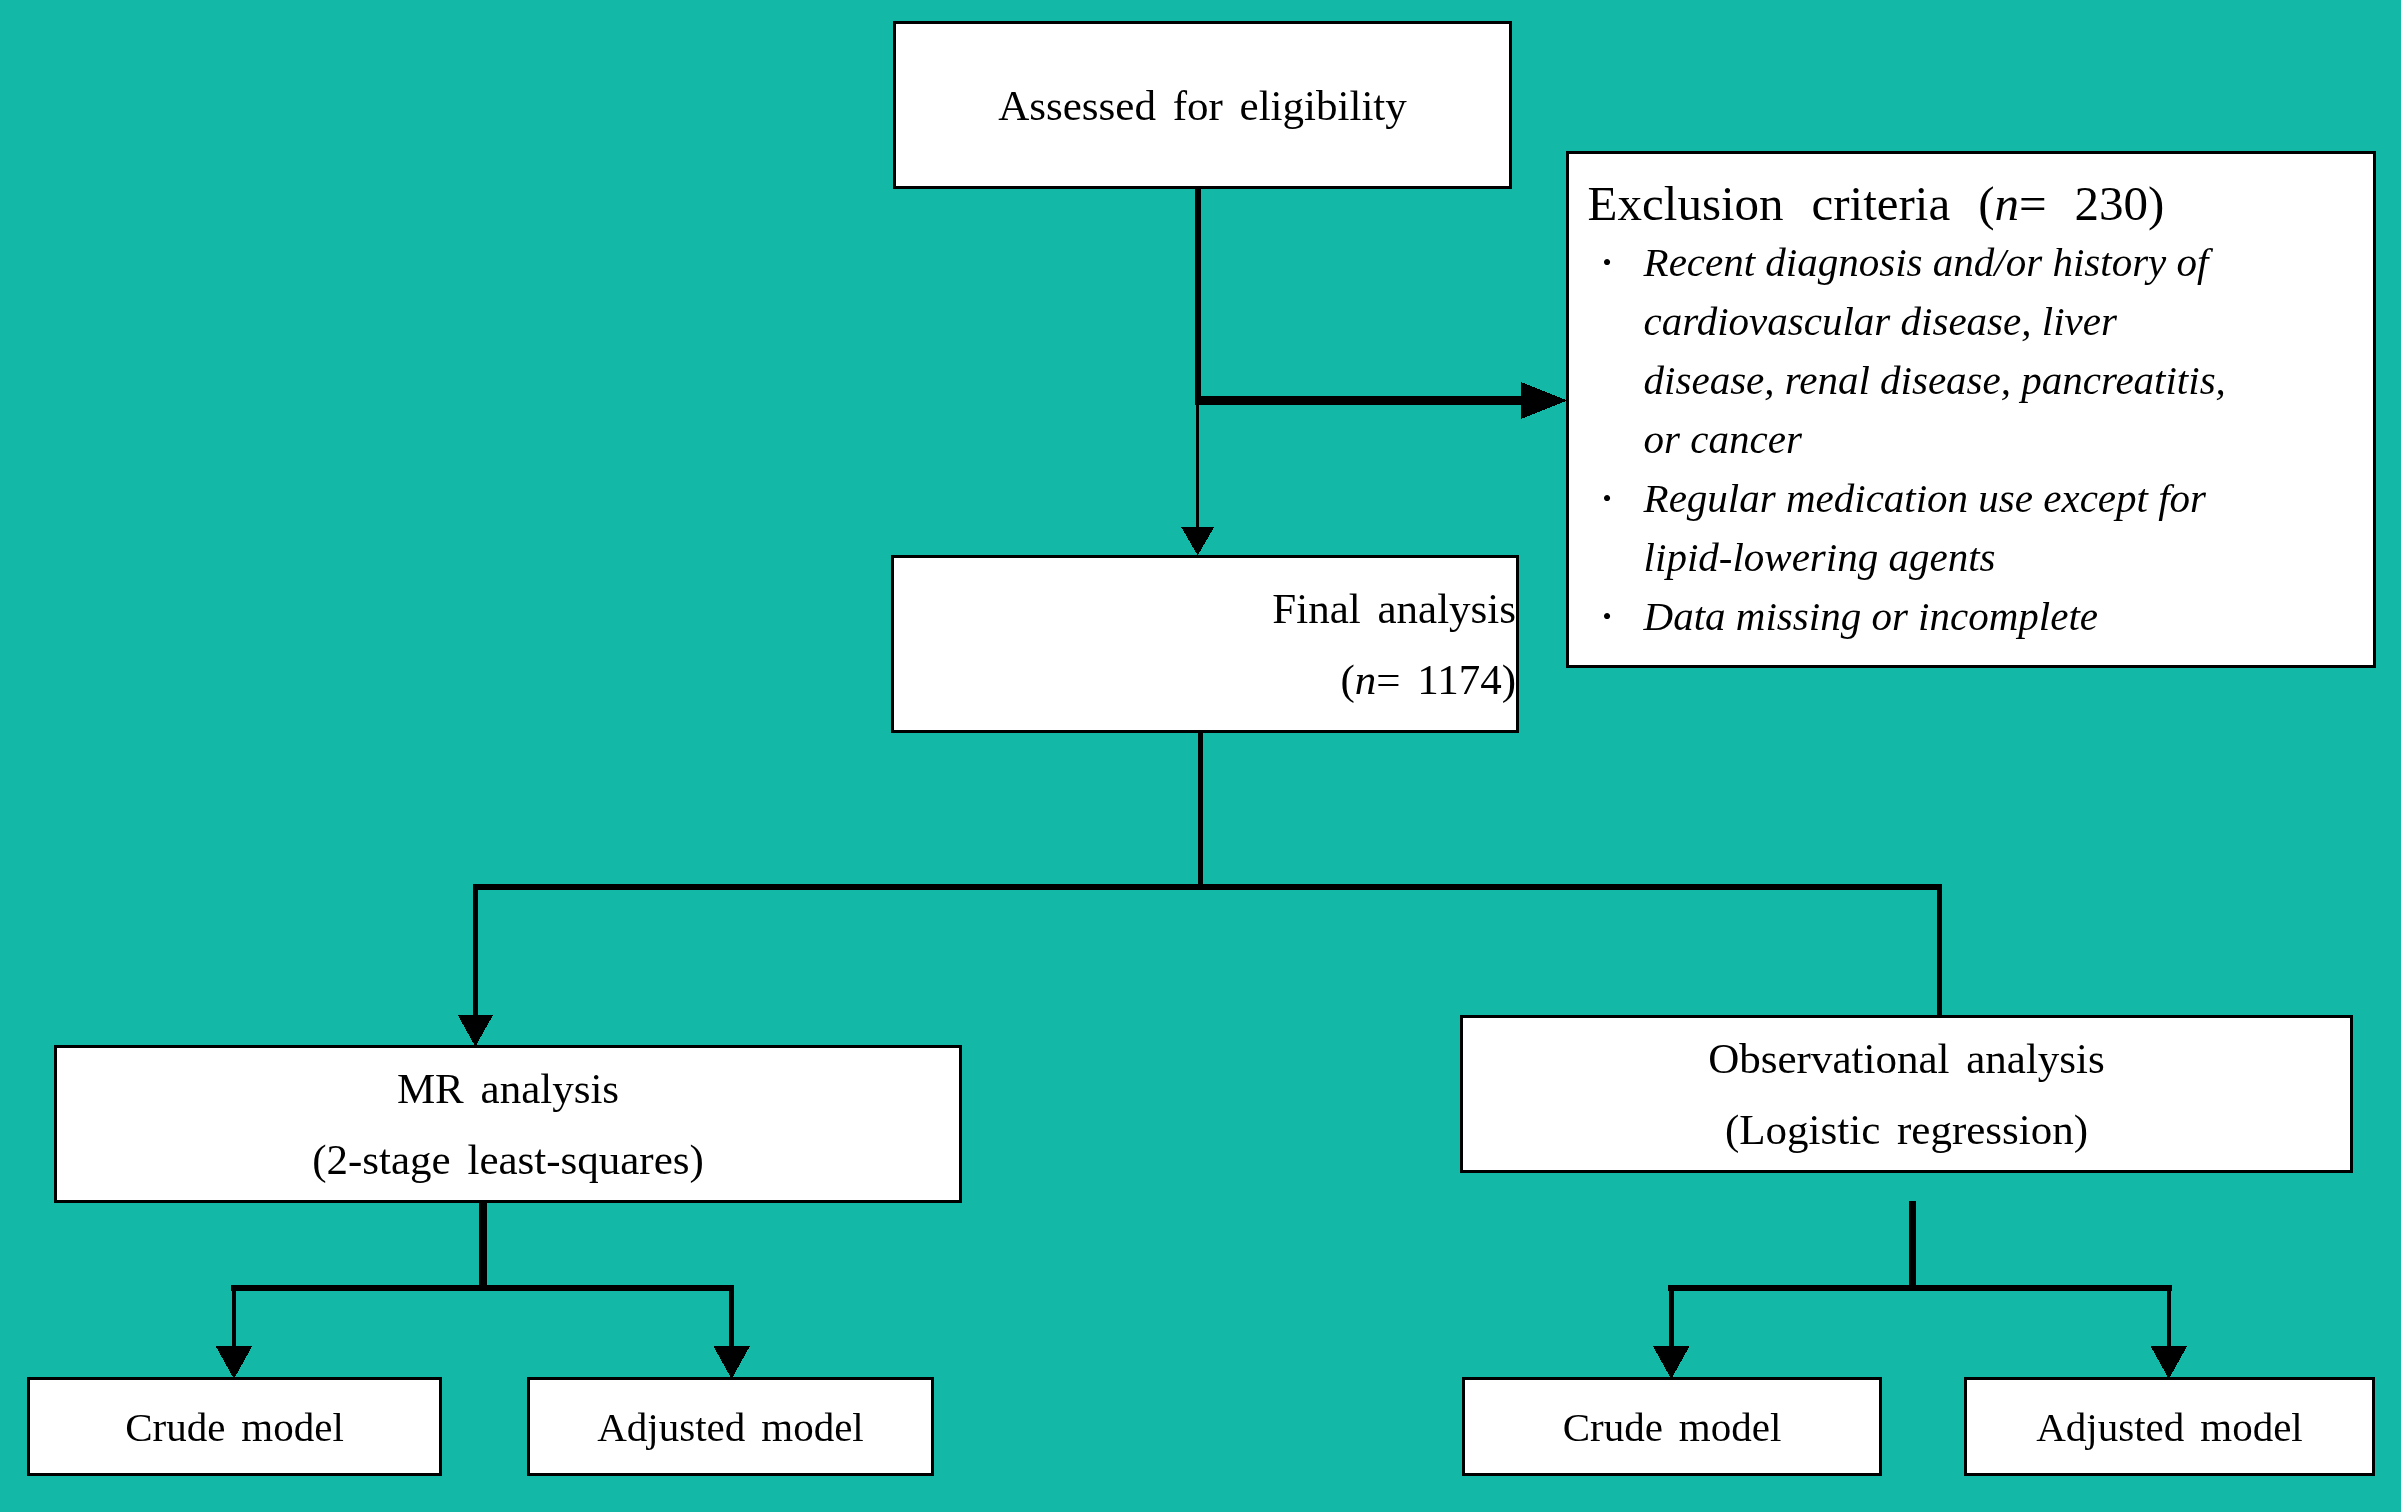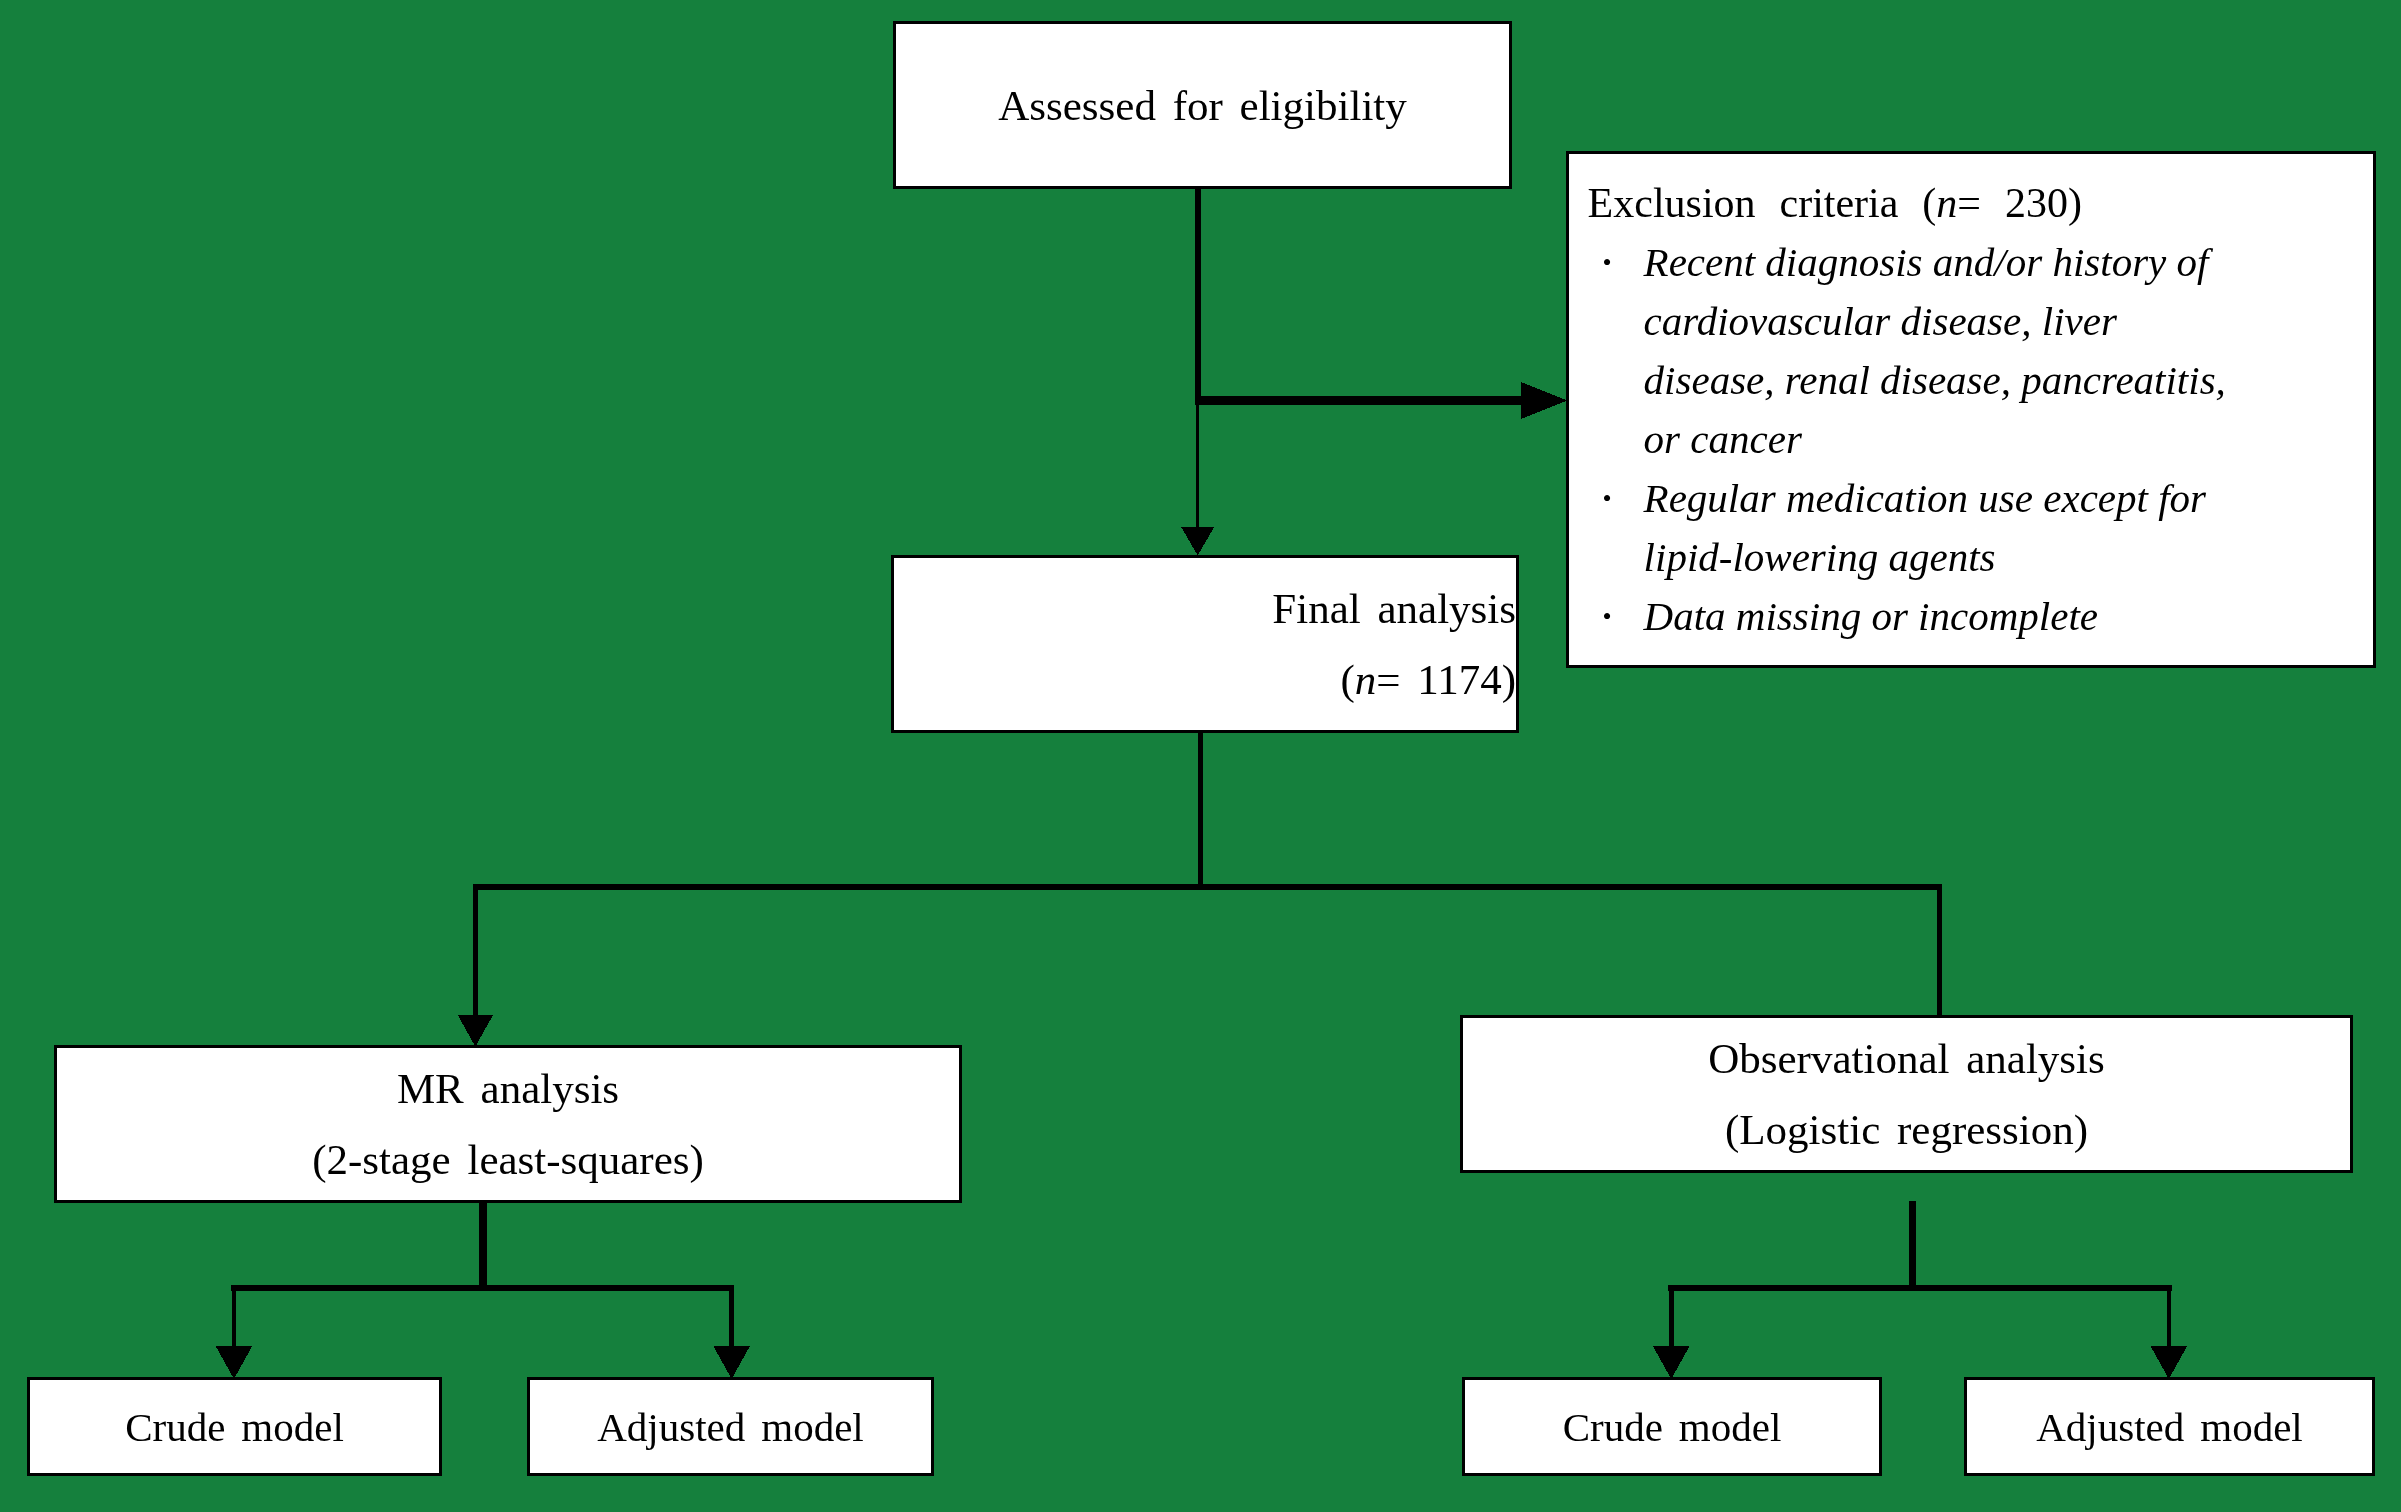--- a/index.html
+++ b/index.html
@@ -1,20 +1,20 @@
 <!DOCTYPE html>
 <html style="font-size:15px"><head>
 <meta charset="utf-8">
 <style>
   html, body { margin: 0; padding: 0; background: #ffffff; }
   .stage {
     position: relative;
     width: 2401px;
     height: 1513px;
-    background: #15803d;
+    background: #14b8a6;
     font-family: "Liberation Serif", serif;
     color: #000000;
     overflow: hidden;
   }
   .connectors {
     position: absolute;
     left: 0; top: 0;
     width: 2401px; height: 1513px;
   }
   .connectors line { stroke: #000000; }
@@ -49,21 +49,21 @@
   .adj-r    { left: 1964px; width: 411px; }
   .leaf .box-line { font-size: 41px; line-height: 50px; text-align: right; }
   
   .exclusion {
     left: 1566px; top: 151px; width: 810px; height: 517px;
     display: block;
     text-align: left;
     padding: 20.4px 13px 0 18.6px;
   }
   .excl-title {
-    font-size: 42px;
+    font-size: 49px;
     line-height: 59px;
     word-spacing: 0.32em;
     white-space: nowrap;
   }
   .bullet-row {
     display: flex;
     align-items: flex-start;
   }
   .bullet-marker {
     flex: none;

